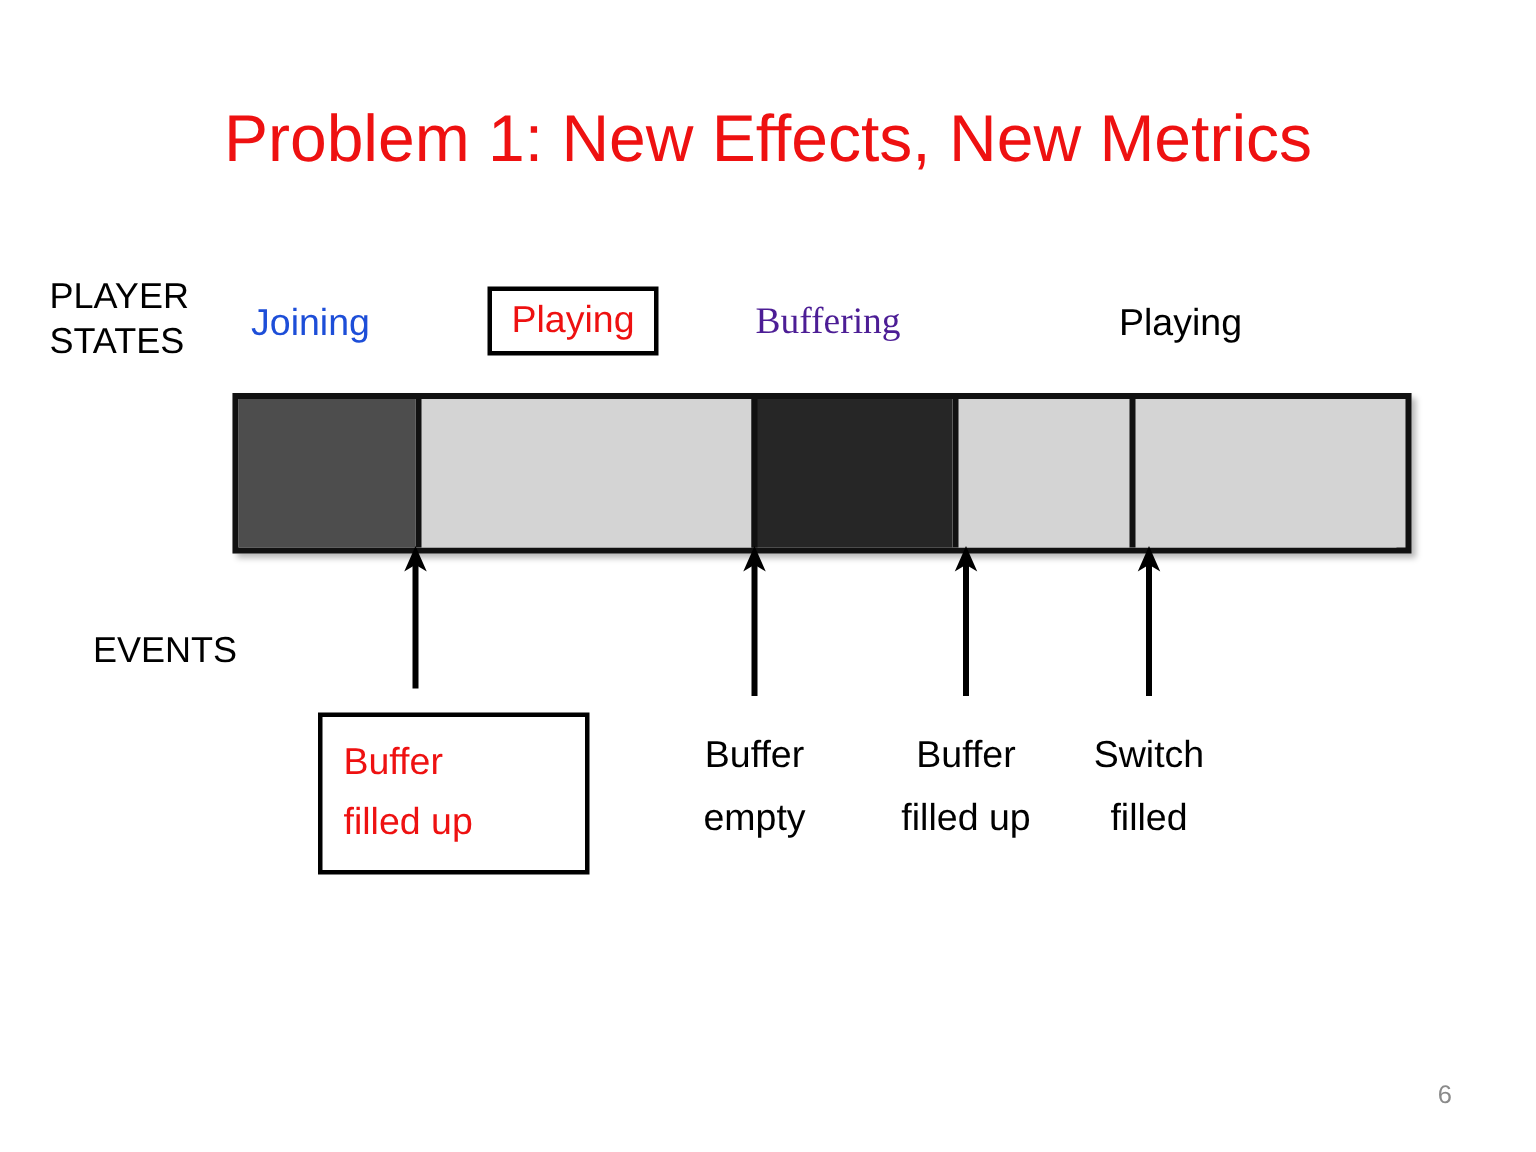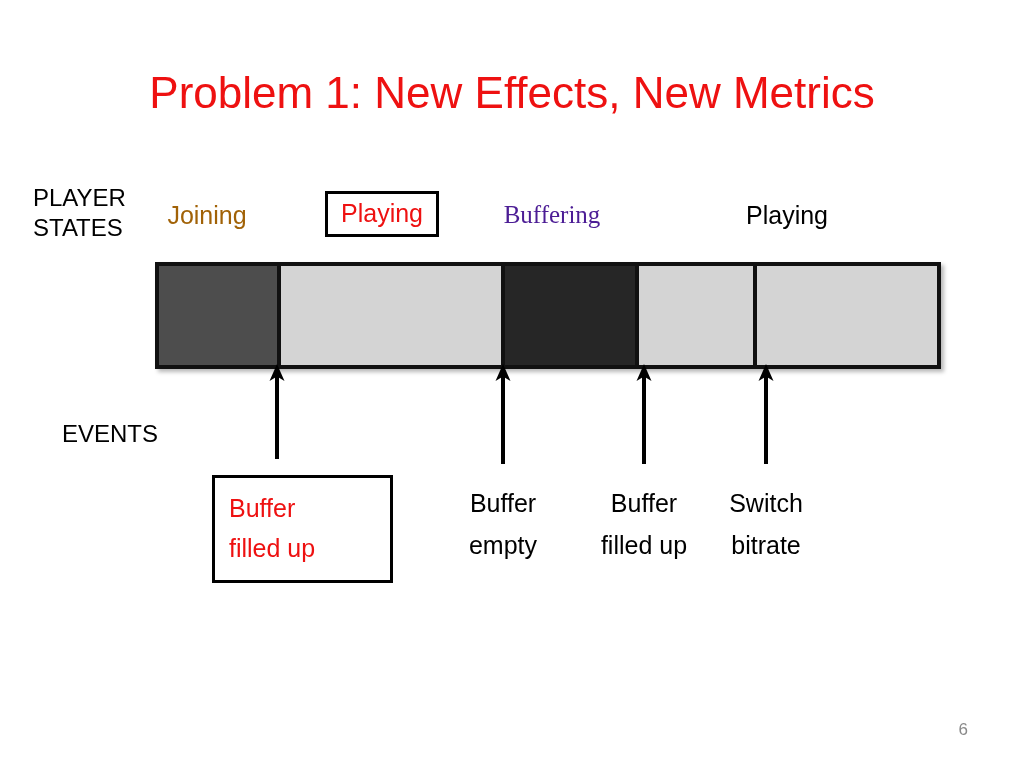--- a/index.html
+++ b/index.html
@@ -139,21 +139,21 @@
 
 <div id="slide">
 
   <div class="slide-title">Problem 1: New Effects, New Metrics</div>
 
   <div class="row-label label-player-states">PLAYER
 STATES</div>
   <div class="row-label label-events">EVENTS</div>
 
   <div id="state-headers">
-      <div class="state-header" style="left: 207px; top: 199px; color: #a16207;">Joining</div>
+      <div class="state-header" style="left: 207px; top: 199px; color: #1d4ed8;">Joining</div>
       <div class="state-header highlighted" style="left: 382px; top: 191px; color: rgb(238, 17, 17);">Playing</div>
       <div class="state-header" style="left: 552px; top: 199px; color: #4c1d95; font-family: Liberation Serif, serif;">Buffering</div>
       <div class="state-header" style="left: 787px; top: 199px; color: rgb(0, 0, 0);">Playing</div>
     </div>
 
   <div class="timeline" id="timeline">
       <div class="seg" style="background: rgb(77, 77, 77); width: 118px;"></div>
       <div class="seg" style="background: rgb(212, 212, 212); width: 224px;"></div>
       <div class="seg" style="background: rgb(38, 38, 38); width: 134px;"></div>
       <div class="seg" style="background: rgb(212, 212, 212); width: 118px;"></div>
@@ -187,18 +187,18 @@
       </div>
     </div>
   <div id="event-labels">
       <div class="event-label boxed" style="left: 212px; top: 459px; width: 147px; color: rgb(238, 17, 17);">Buffer
 filled up</div>
       <div class="event-label" style="left: 503px; top: 466px; color: rgb(0, 0, 0);">Buffer
 empty</div>
       <div class="event-label" style="left: 644px; top: 466px; color: rgb(0, 0, 0);">Buffer
 filled up</div>
       <div class="event-label" style="left: 766px; top: 466px; color: rgb(0, 0, 0);">Switch
-bitrate</div>
+filled</div>
     </div>
 
   <div class="page-number">6</div>
 
 </div>
 
 </body></html>

